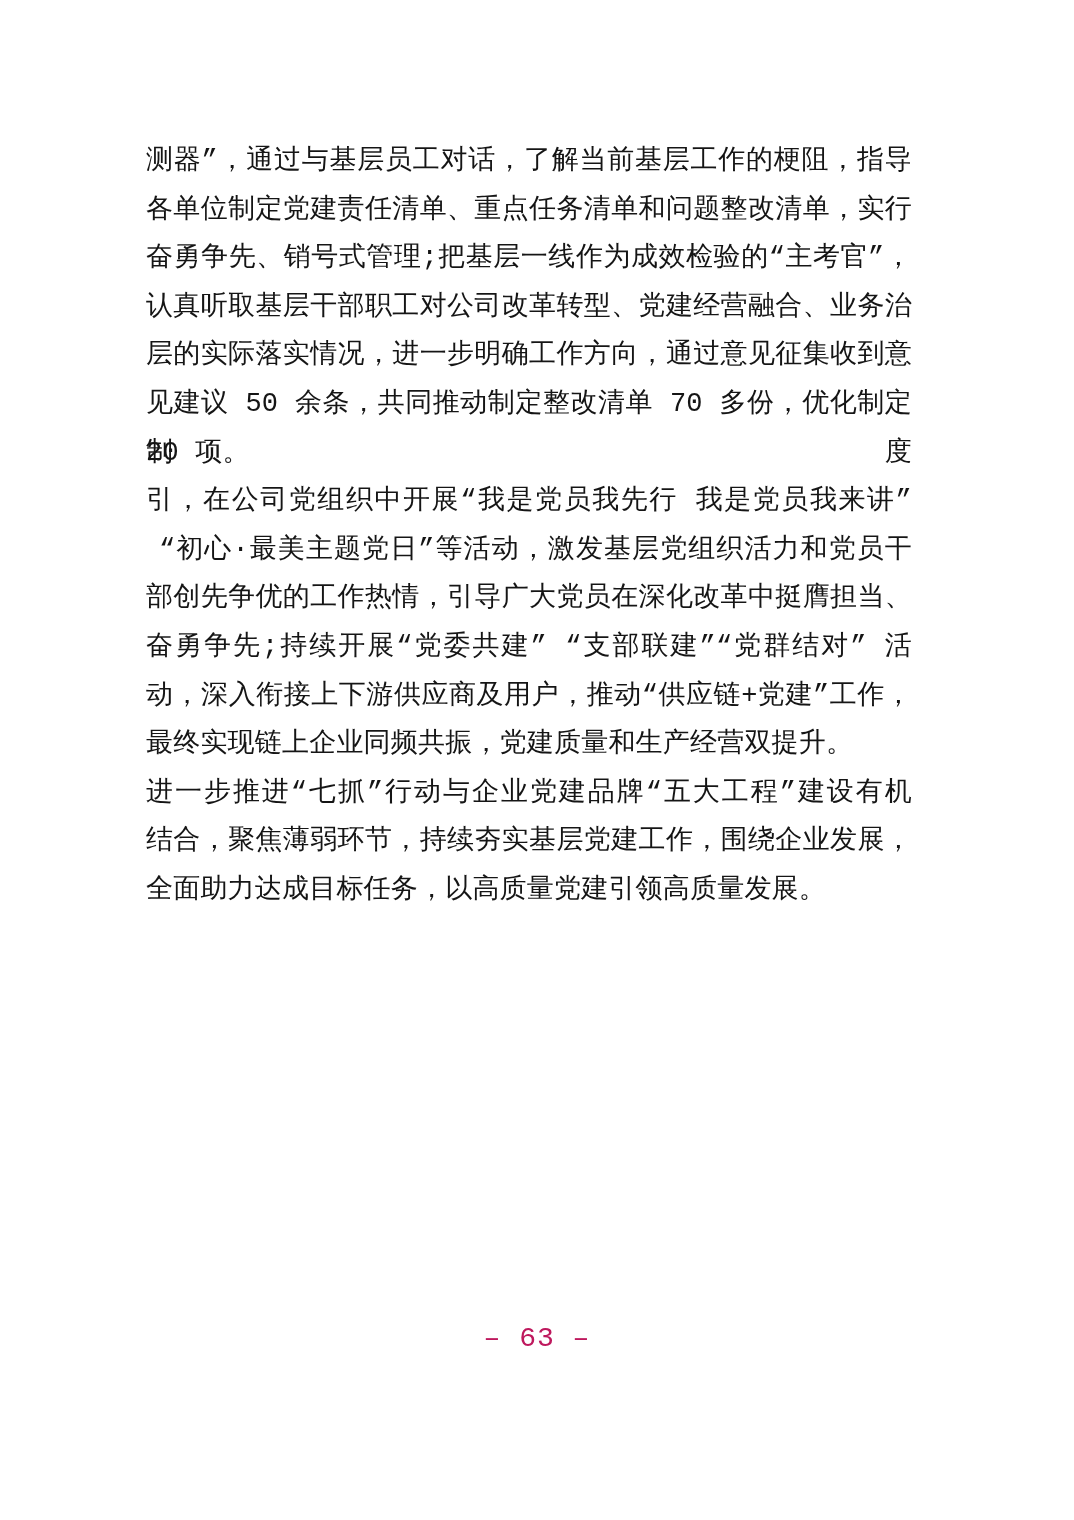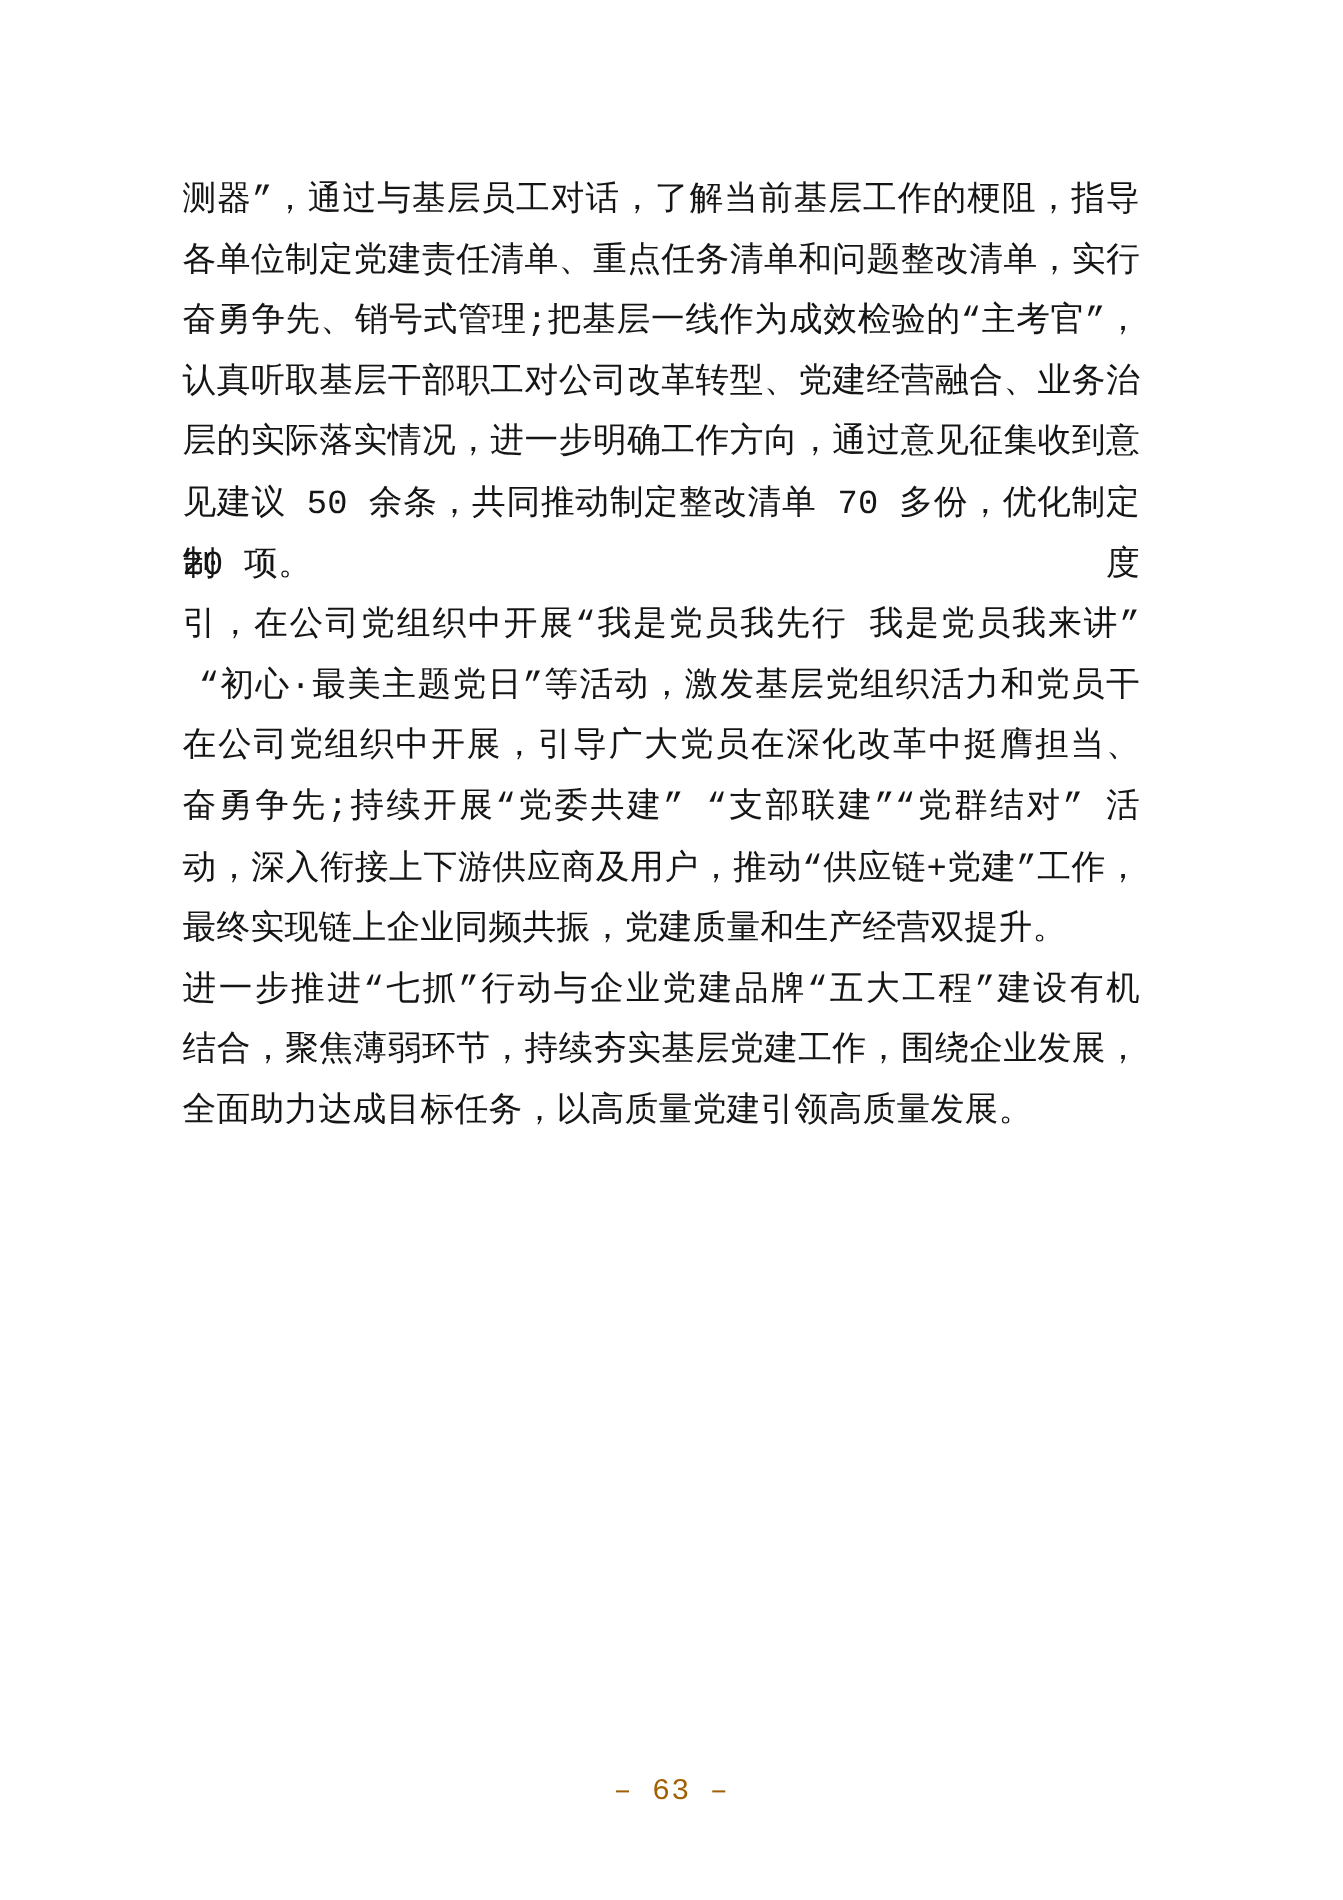--- a/index.html
+++ b/index.html
@@ -41,26 +41,26 @@
   }
   .line.indent {
     text-indent: 69px;
   }
   .line.qindent {
     text-indent: 13px;
   }
   .page-footer {
     position: absolute;
     left: 0;
-    top: 1416px;
+    top: 1321px;
     width: 1074px;
     text-align: center;
-    font-size: 24px;
+    font-size: 28px;
     line-height: 36px;
-    color: #a16207;
+    color: #be185d;
     letter-spacing: 1px;
   }
 </style>
 </head>
 <body>
 
 <div class="sheet">
 
   <div class="textblock">
 
@@ -70,21 +70,21 @@
       <div class="line">奋勇争先、销号式管理;把基层一线作为成效检验的“主考官”，</div>
       <div class="line">认真听取基层干部职工对公司改革转型、党建经营融合、业务治</div>
       <div class="line">层的实际落实情况，进一步明确工作方向，通过意见征集收到意</div>
       <div class="line">见建议 50 余条，共同推动制定整改清单 70 多份，优化制定制度</div>
       <div class="line end">20 项。</div>
     </div>
 
     <div class="para">
       <div class="line">引，在公司党组织中开展“我是党员我先行 我是党员我来讲”</div>
       <div class="line qindent">“初心·最美主题党日”等活动，激发基层党组织活力和党员干</div>
-      <div class="line">在公司党组织中开展，引导广大党员在深化改革中挺膺担当、</div>
+      <div class="line">部创先争优的工作热情，引导广大党员在深化改革中挺膺担当、</div>
       <div class="line">奋勇争先;持续开展“党委共建” “支部联建”“党群结对” 活</div>
       <div class="line">动，深入衔接上下游供应商及用户，推动“供应链+党建”工作，</div>
       <div class="line end">最终实现链上企业同频共振，党建质量和生产经营双提升。</div>
     </div>
 
     <div class="para">
       <div class="line">进一步推进“七抓”行动与企业党建品牌“五大工程”建设有机</div>
       <div class="line">结合，聚焦薄弱环节，持续夯实基层党建工作，围绕企业发展，</div>
       <div class="line end">全面助力达成目标任务，以高质量党建引领高质量发展。</div>
     </div>

